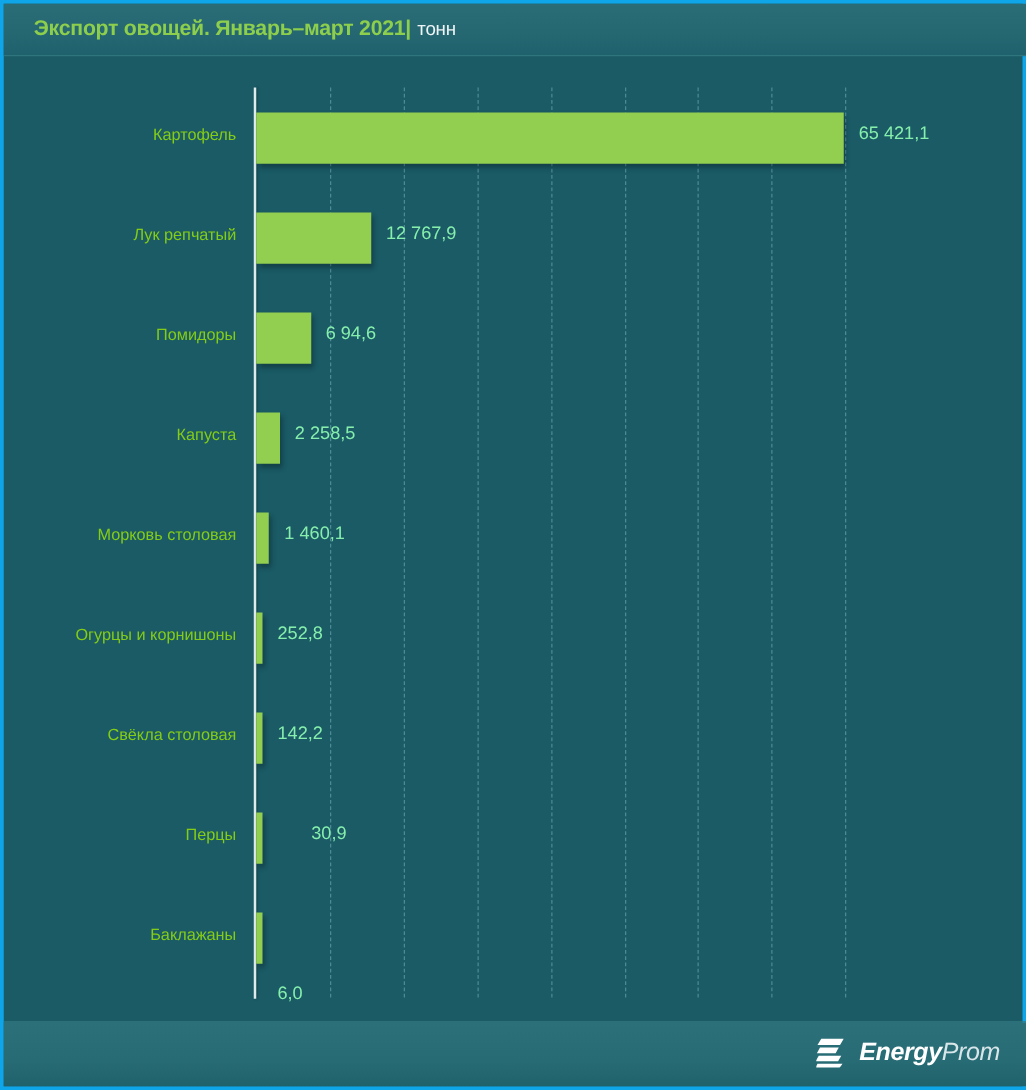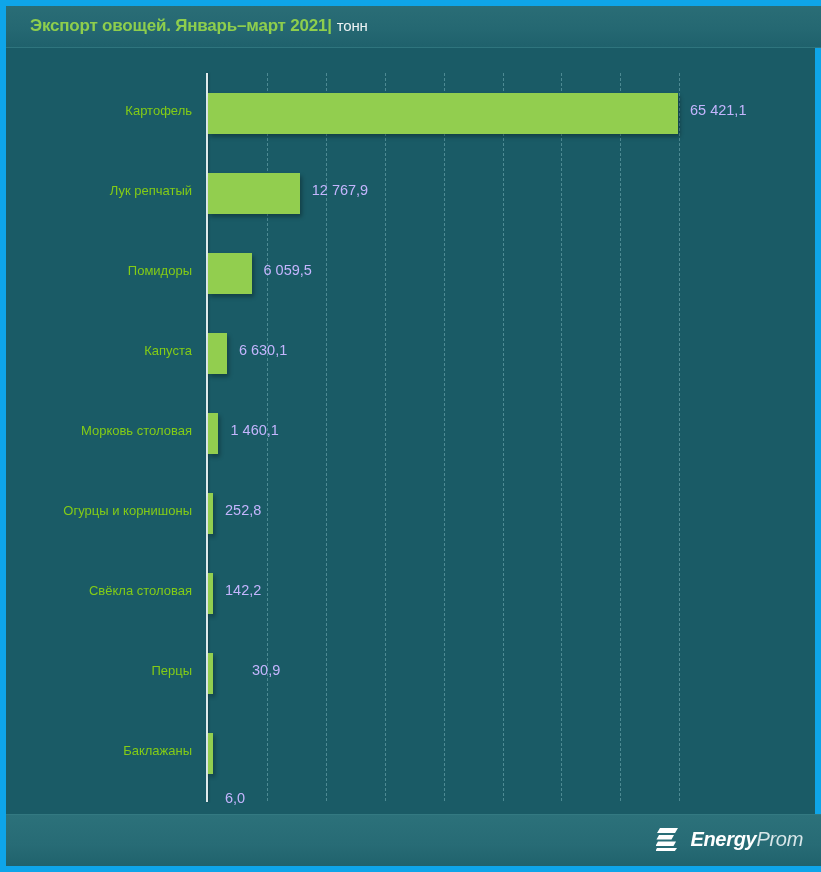--- a/index.html
+++ b/index.html
@@ -11,21 +11,21 @@
     background: #1a5b66;
     font-family: "Liberation Sans", "DejaVu Sans", sans-serif;
     overflow: hidden;
   }
 
   #page {
     position: relative;
     width: 821px;
     height: 872px;
     background: #1a5b66;
-    border: 6px solid #0ea5e9;
+    border: 3px solid #0ea5e9;
   }
 
   
   #header-band {
     position: absolute;
     left: 0; top: 0;
     width: 819px;
     height: 42px;
     background: linear-gradient(180deg, #2a6d76 0%, #256872 55%, #1f616c 100%);
     border-bottom: 1px solid #2f757e;
@@ -99,21 +99,21 @@
     left: 202px;
     top: 20px;
     height: 41px;
     background: #92ce4f;
     box-shadow: 2px 3px 4px rgba(0,0,0,0.30);
   }
 
   .val-label {
     position: absolute;
     top: 29px;
-    color: #c4b5fd;
+    color: #86efac;
     font-size: 14.5px;
     white-space: nowrap;
   }
 
   
   #footer-band {
     position: absolute;
     left: 0;
     bottom: 0;
     width: 819px;
@@ -185,26 +185,26 @@
           <div class="val-label" style="left: 684px;">65 421,1</div>
         </div>
         <div class="row" style="top: 104px; padding-left: 17px;">
           <div class="cat-label">Лук репчатый</div>
           <div class="bar" title="Лук репчатый: 12 767,9" style="width: 91.7275px;"></div>
           <div class="val-label" style="left: 305.727px;">12 767,9</div>
         </div>
         <div class="row" style="top: 184px;">
           <div class="cat-label">Помидоры</div>
           <div class="bar" title="Помидоры: 6 059,5" style="width: 43.5328px;"></div>
-          <div class="val-label" style="left: 257.533px;">6 059,5</div>
+          <div class="val-label" style="left: 257.533px;">6 94,6</div>
         </div>
         <div class="row" style="top: 264px;">
           <div class="cat-label">Капуста</div>
           <div class="bar" title="Капуста: 2 630,1" style="width: 18.8952px;"></div>
-          <div class="val-label" style="left: 232.895px;">6 630,1</div>
+          <div class="val-label" style="left: 232.895px;">2 258,5</div>
         </div>
         <div class="row" style="top: 344px;">
           <div class="cat-label">Морковь столовая</div>
           <div class="bar" title="Морковь столовая: 1 460,1" style="width: 10.4897px;"></div>
           <div class="val-label" style="left: 224.49px;">1 460,1</div>
         </div>
         <div class="row" style="top: 424px;">
           <div class="cat-label">Огурцы и корнишоны</div>
           <div class="bar" title="Огурцы и корнишоны: 252,8" style="width: 5px;"></div>
           <div class="val-label" style="left: 219px;">252,8</div>

